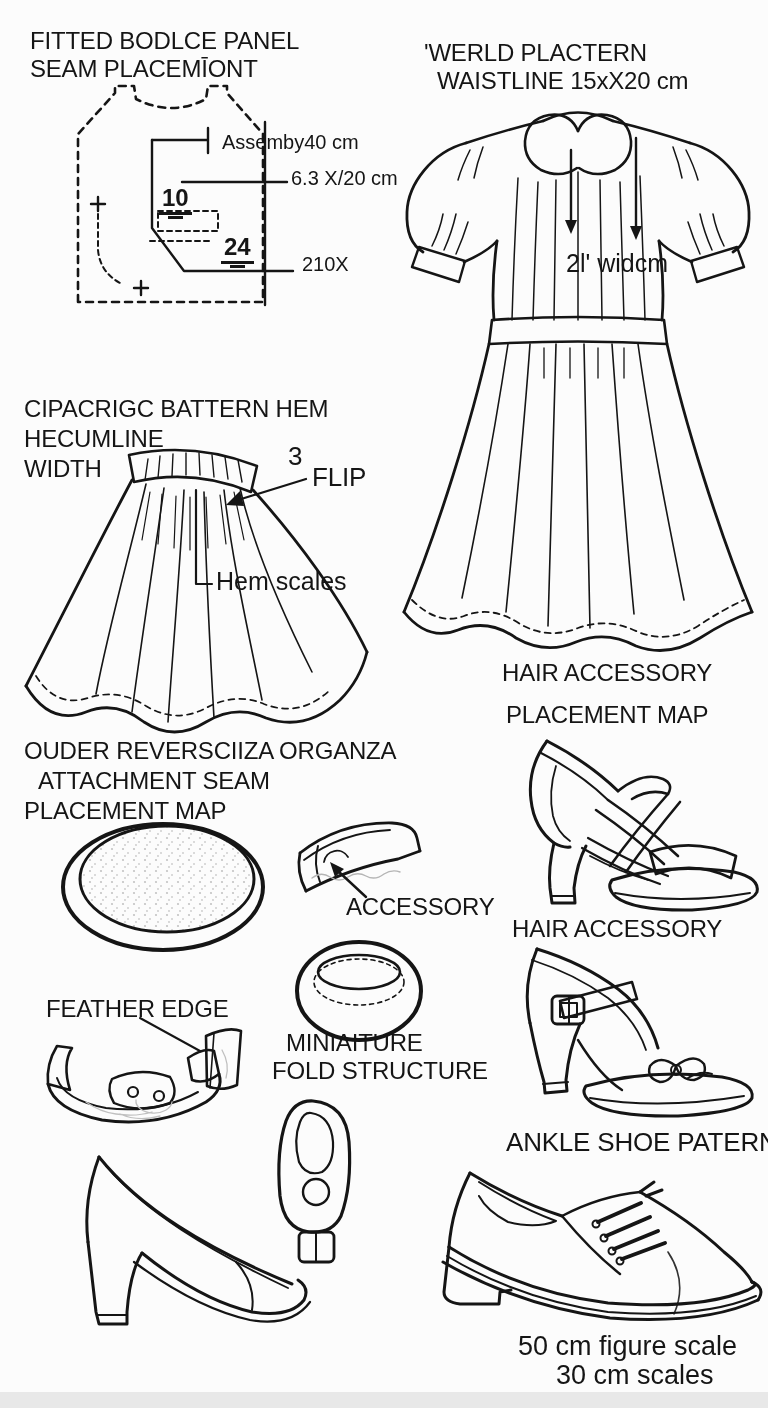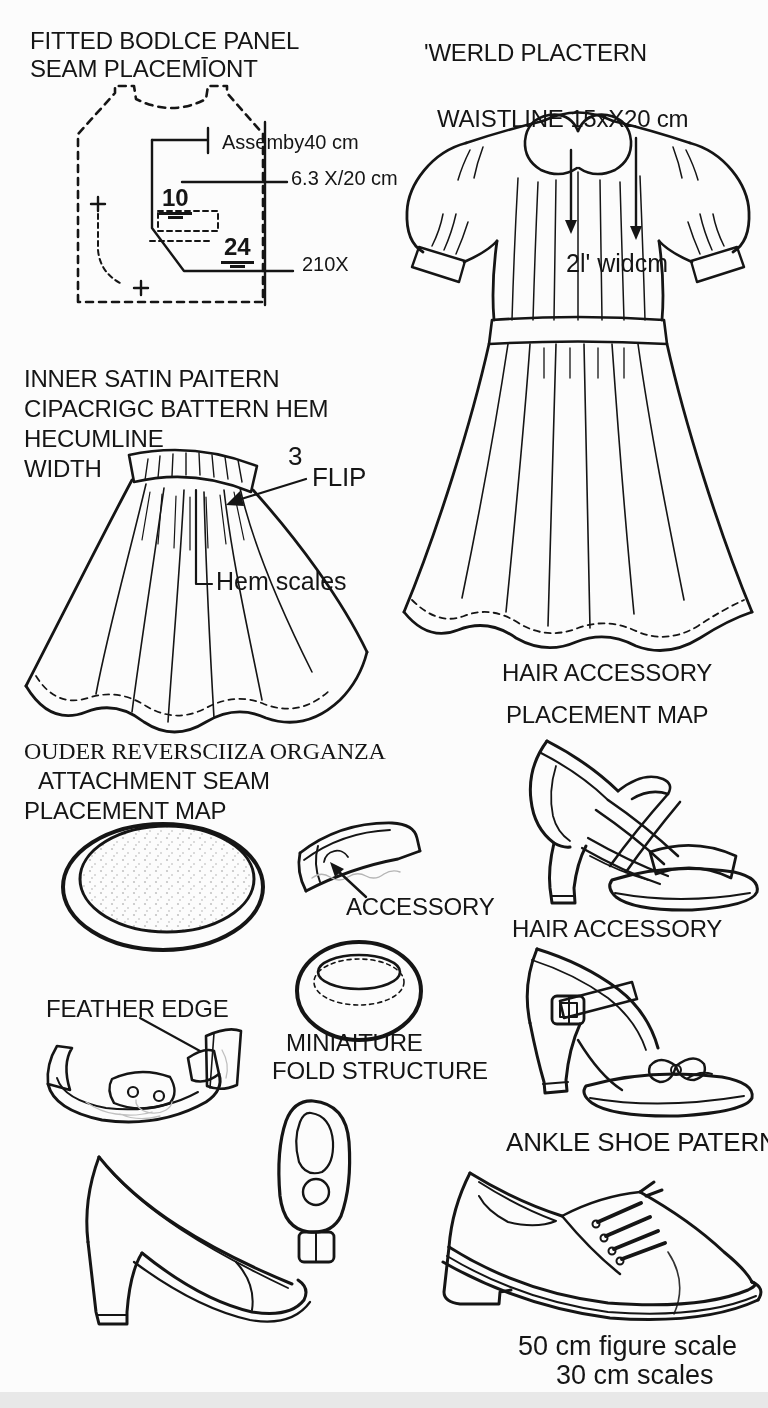--- a/index.html
+++ b/index.html
@@ -213,42 +213,41 @@
     <path d="M443 1262 Q520 1306 610 1318 Q704 1325 758 1300" stroke-width="3"></path>
     <path d="M752 1282 Q766 1288 758 1300" stroke-width="3"></path>
     <path d="M449 1247 L444 1292 Q444 1302 460 1304 L499 1304 L500 1292 L511 1290" stroke-width="3"></path>
   </g>
 </svg>
 
   <div class="lbl h24" style="left:30px;top:28px;">FITTED BODLCE PANEL</div>
   <div class="lbl h24" style="left:30px;top:56px;">SEAM PLACEMĪONT</div>
 
   <div class="lbl h24" style="left:424px;top:40px;">'WERLD PLACTERN</div>
-  <div class="lbl h24" style="left:437px;top:68px;margin-top:38px;">WAISTLINE 15xX20 cm</div>
+  <div class="lbl h24" style="left:437px;top:68px;">WAISTLINE 15xX20 cm</div>
 
   <div class="lbl s20" style="left:222px;top:131px;">Assemby40 cm</div>
   <div class="lbl s24" style="left:291px;top:167px;">6.3 X/20 cm</div>
   <div class="lbl callnum" style="left:159px;top:185px;text-align:right;">10</div>
   <div class="lbl callnum" style="left:221px;top:234px;">24</div>
   <div class="lbl s24" style="left:302px;top:253px;">210X</div>
 
   <div class="lbl s25" style="left:566px;top:226px;margin-top:24px;">2l' widcm</div>
 
-  <div class="lbl h24" style="left:24px;top:366px;">INNER SATIN PAITERN</div>
   <div class="lbl h24" style="left:24px;top:396px;">CIPACRIGC BATTERN HEM</div>
   <div class="lbl h24" style="left:24px;top:426px;">HECUMLINE</div>
   <div class="lbl h24" style="left:24px;top:456px;">WIDTH</div>
   <div class="lbl h26" style="left:288px;top:442px;">3</div>
   <div class="lbl h26" style="left:312px;top:463px;">FLIP</div>
   <div class="lbl s25" style="left:216px;top:568px;">Hem scales</div>
 
   <div class="lbl h24" style="left:502px;top:660px;">HAIR ACCESSORY</div>
   <div class="lbl h24" style="left:506px;top:702px;">PLACEMENT MAP</div>
 
-  <div class="lbl h24" style="left:24px;top:738px;font-family:Liberation Serif, serif;">OUDER REVERSCIIZA ORGANZA</div>
+  <div class="lbl h24" style="left:24px;top:738px;">OUDER REVERSCIIZA ORGANZA</div>
   <div class="lbl h24" style="left:38px;top:768px;">ATTACHMENT SEAM</div>
   <div class="lbl h24" style="left:24px;top:798px;">PLACEMENT MAP</div>
 
   <div class="lbl h24" style="left:346px;top:894px;">ACCESSORY</div>
   <div class="lbl h24" style="left:512px;top:916px;">HAIR ACCESSORY</div>
   <div class="lbl h24" style="left:46px;top:996px;">FEATHER EDGE</div>
   <div class="lbl h24" style="left:286px;top:1030px;">MINIAITURE</div>
   <div class="lbl h24" style="left:272px;top:1058px;">FOLD STRUCTURE</div>
   <div class="lbl h26" style="left:506px;top:1128px;">ANKLE SHOE PATERN</div>
 

